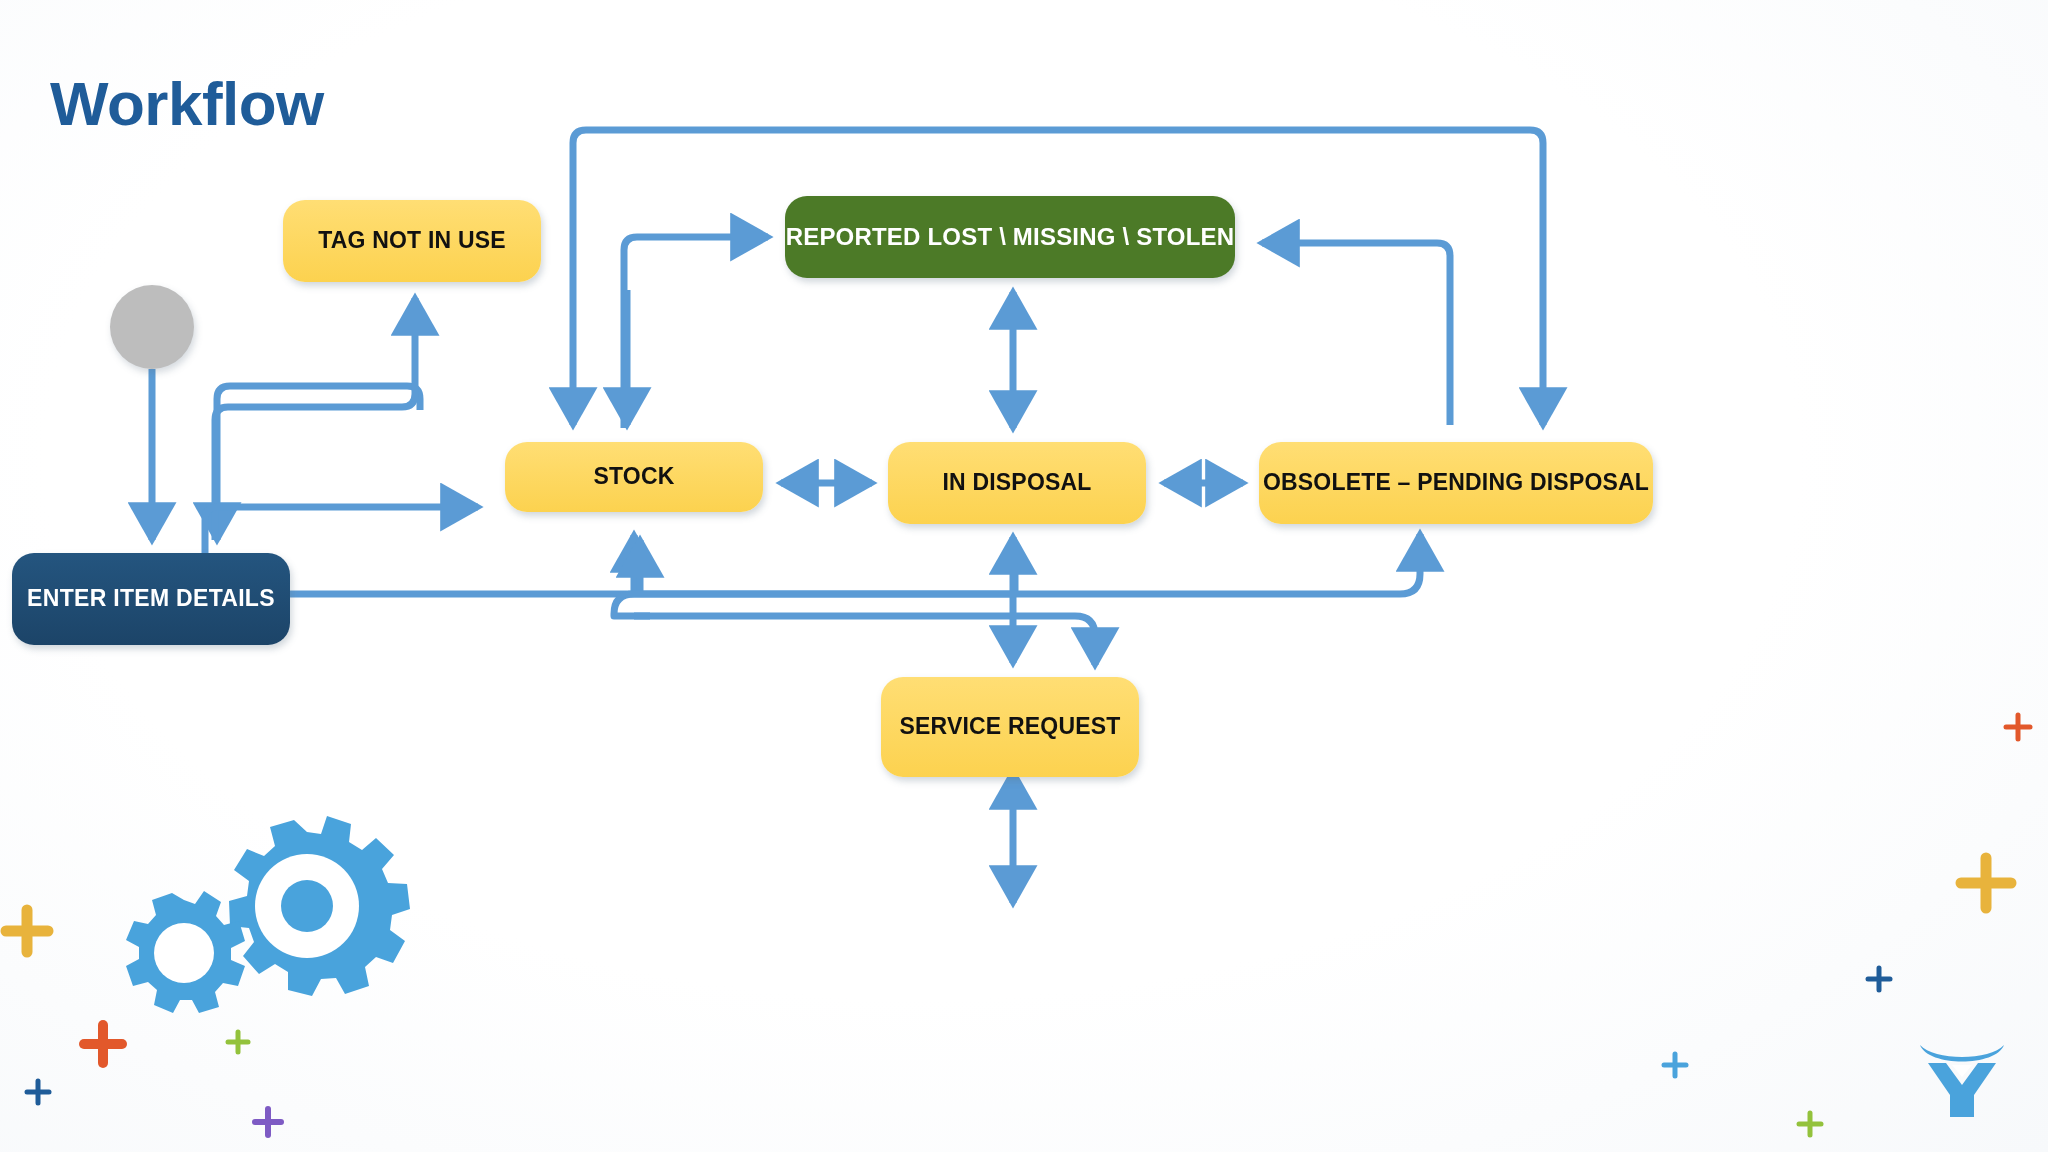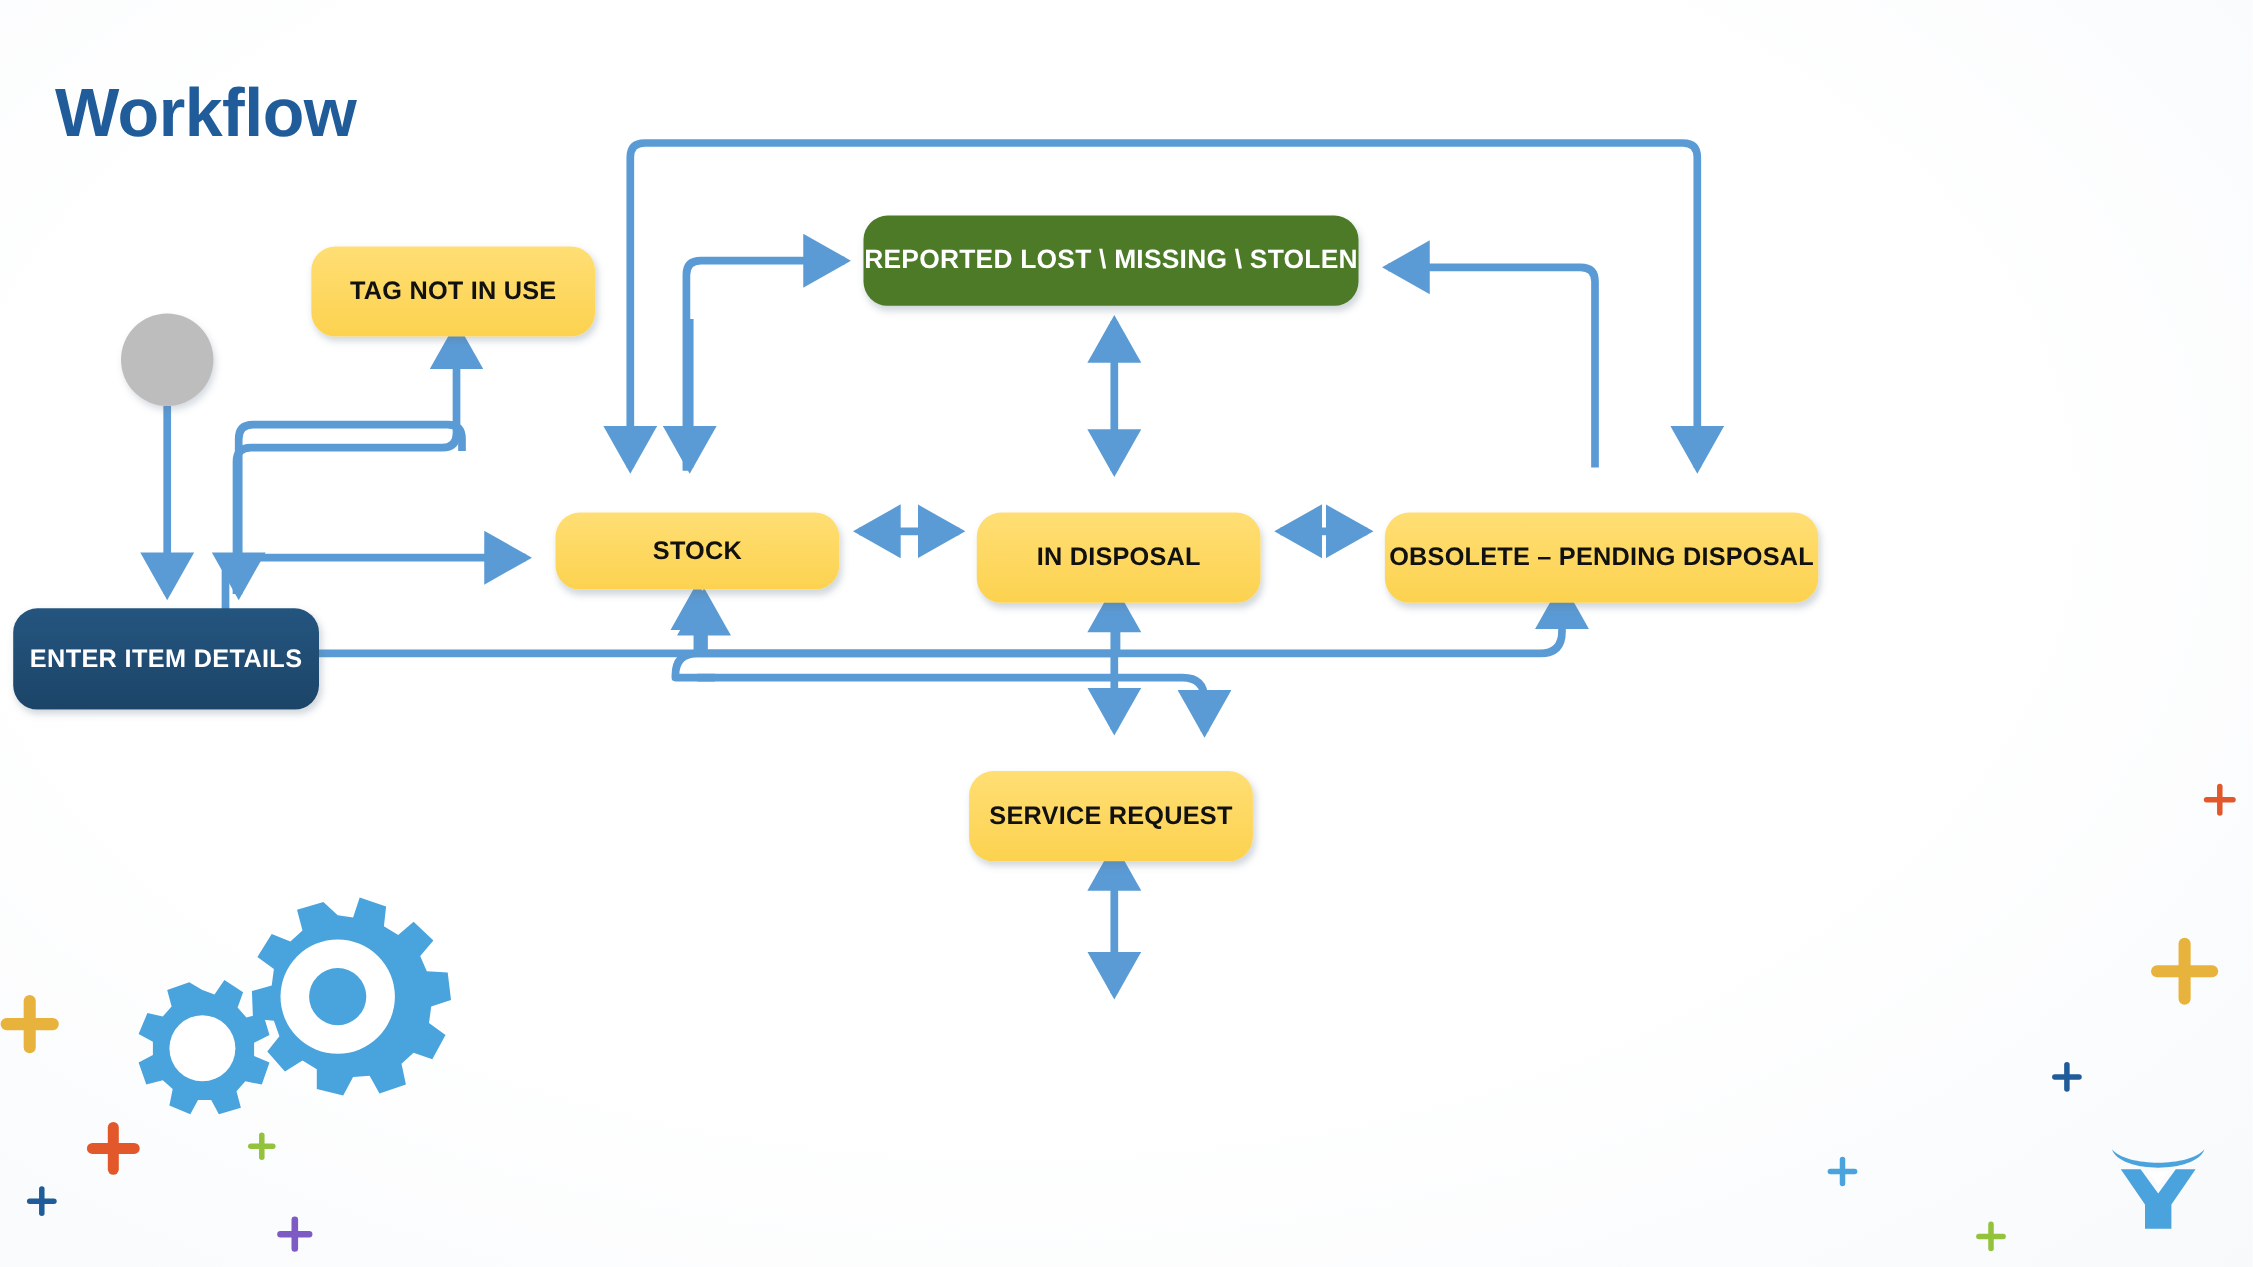--- a/index.html
+++ b/index.html
@@ -48,42 +48,41 @@
     font-weight: bold;
     box-shadow: 2px 4px 7px rgba(90,110,130,0.28);
     line-height: 1.1;
     z-index: 5;
   }
   .node.yellow {
     background: linear-gradient(180deg,#FFDE74 0%, #FCD24F 100%);
     color: #111111;
     font-size: 23px;
     letter-spacing: 0.2px;
-    margin-top: 24px;
   }
   .node.green {
     background: #4C7A27;
     color: #ffffff;
     font-size: 24px;
     letter-spacing: 0.2px;
   }
   .node.navy {
     background: linear-gradient(180deg,#24557F 0%, #1C4468 100%);
     color: #ffffff;
     font-size: 23px;
     letter-spacing: 0.3px;
   }
 
   #n-tag        { left: 283px; top: 200px;  width: 258px; height: 82px;  }
   #n-lost       { left: 785px; top: 196px;  width: 450px; height: 82px;  }
   #n-stock      { left: 505px; top: 442px;  width: 258px; height: 70px;  }
   #n-inservice  { left: 888px; top: 442px;  width: 258px; height: 82px;  }
   #n-obsolete   { left: 1259px;top: 442px;  width: 394px; height: 82px;  }
   #n-enter      { left: 12px;  top: 553px;  width: 278px; height: 92px;  }
-  #n-service    { left: 881px; top: 677px;  width: 258px; height: 82px;  }
+  #n-service    { left: 881px; top: 677px;  width: 258px; height: 100px;  }
   #n-offsite    { left: 833px; top: 916px;  width: 354px; height: 82px;  }
 
   
   #start-circle {
     position: absolute;
     left: 110px;
     top: 285px;
     width: 84px;
     height: 84px;
     border-radius: 50%;

